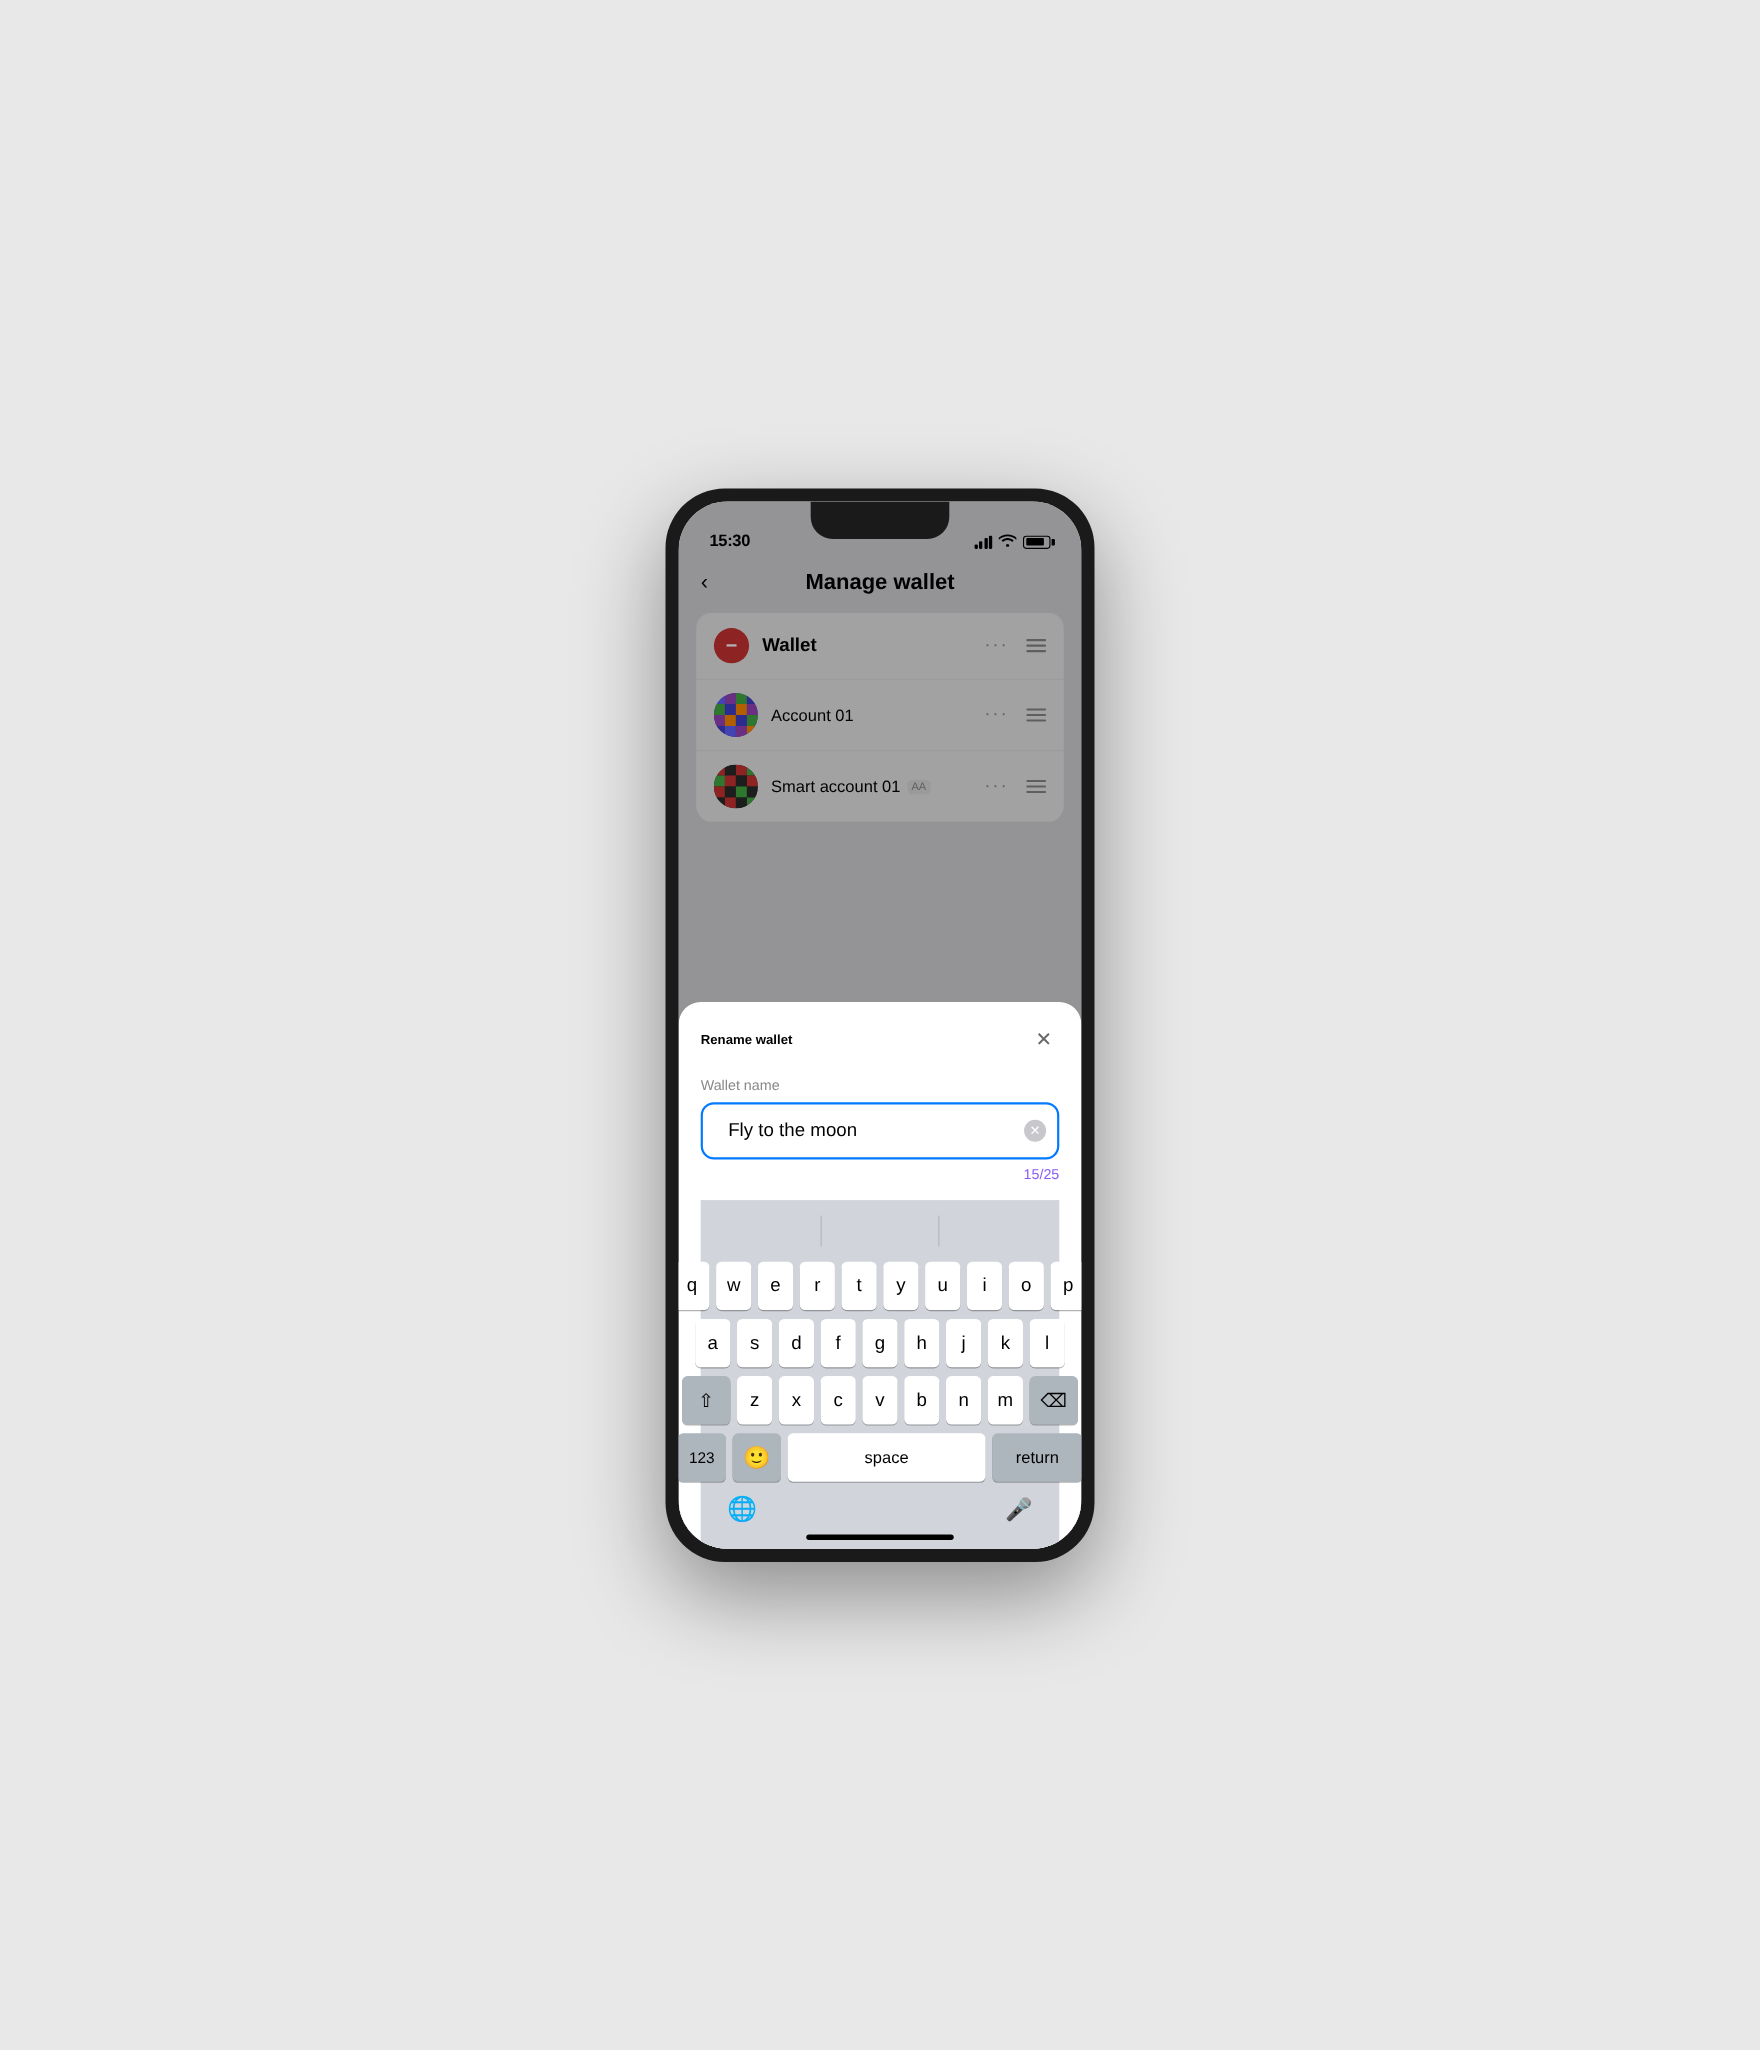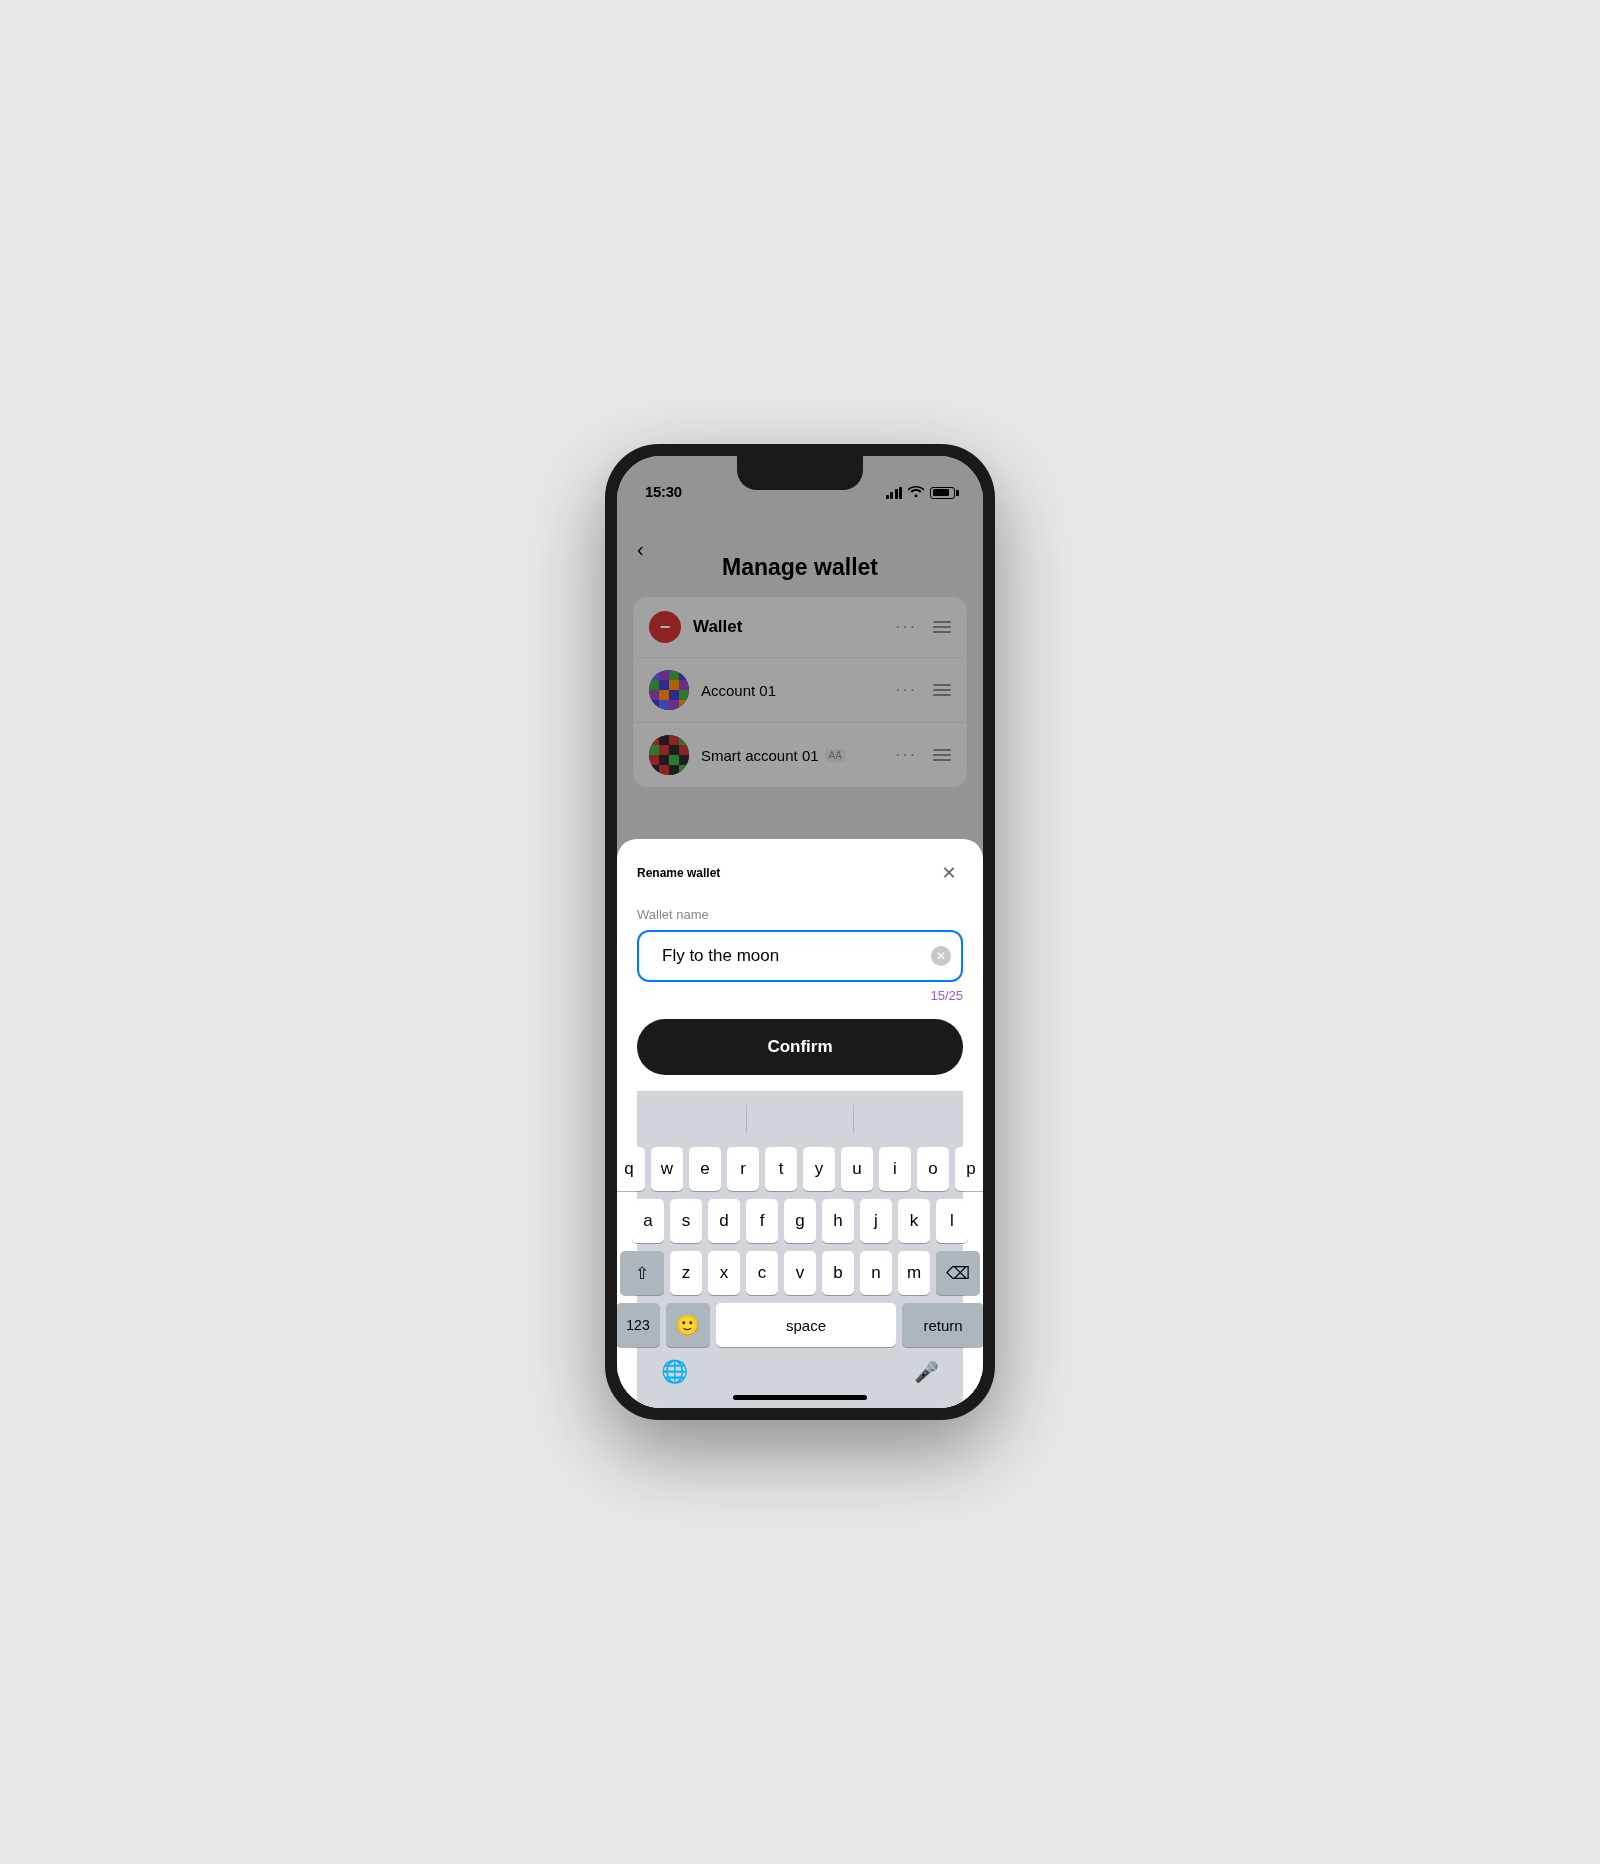--- a/index.html
+++ b/index.html
@@ -142,24 +142,23 @@
 
     .nav-back {
       position: absolute;
       left: 20px;
       font-size: 20px;
       color: #000;
       cursor: pointer;
     }
 
     .nav-title {
-      font-size: 23px;
+      font-size: 20px;
       font-weight: 600;
       color: #000;
-      margin-top: 36px;
     }
 
     
     .wallet-list {
       flex: 1;
       background: #d4d4d9;
       padding: 0 16px;
       overflow: hidden;
     }
 
@@ -610,21 +609,20 @@
             <div class="modal-close">✕</div>
           </div>
 
           <div class="input-label">Wallet name</div>
           <div class="input-wrapper">
             <input class="wallet-name-input" type="text" value="Fly to the moon" id="wallet-input" style="">
             <div class="input-clear">✕</div>
           </div>
           <div class="char-count">15/25</div>
 
-          <button class="confirm-button">Confirm</button>
 
           
           <div class="keyboard">
 
             <div class="keyboard-suggestions">
               <div class="suggestion-item"></div>
               <div class="suggestion-divider"></div>
               <div class="suggestion-item"></div>
               <div class="suggestion-divider"></div>
               <div class="suggestion-item"></div>

